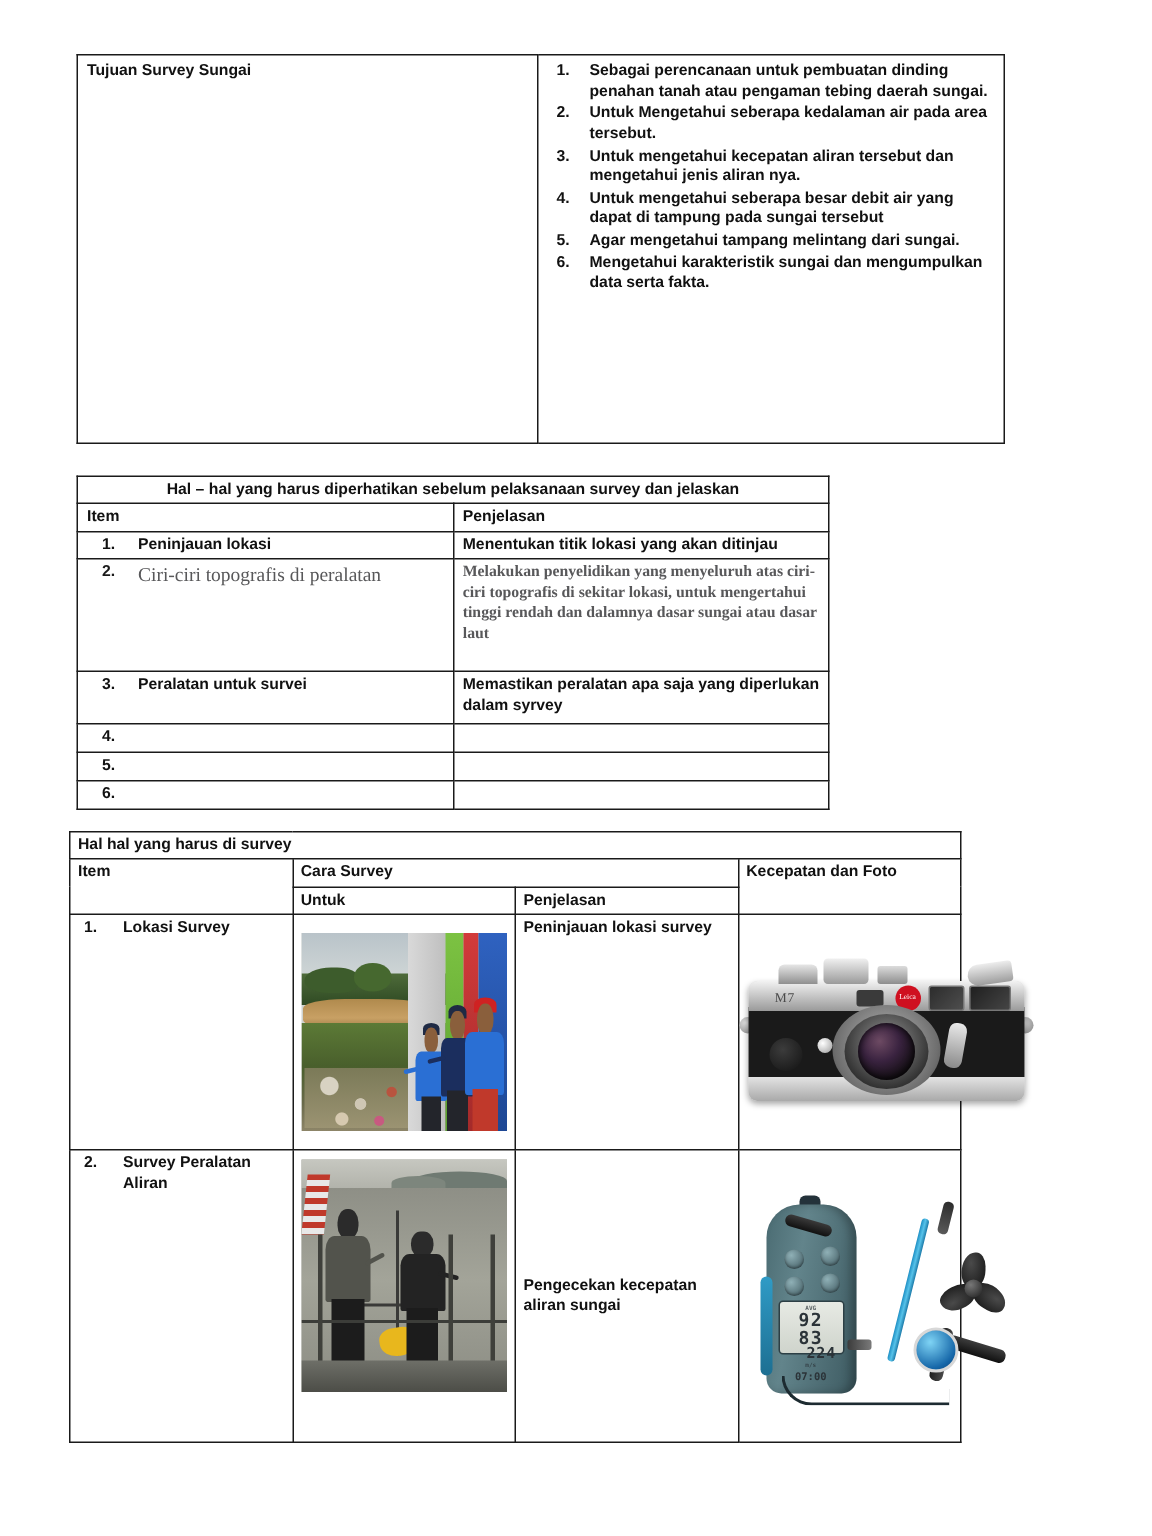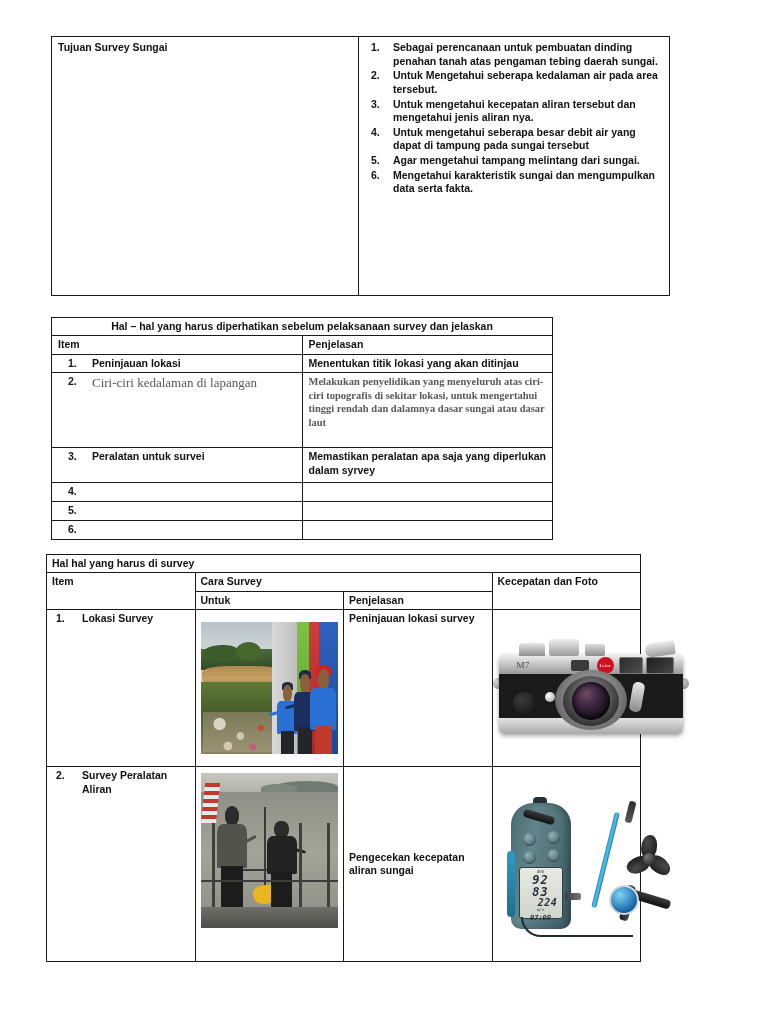--- a/index.html
+++ b/index.html
@@ -428,27 +428,26 @@
   .fm-btn {
     position: absolute; width: 13px; height: 13px; border-radius: 50%;
     background: radial-gradient(circle at 35% 30%, #8fb0b6, #3d575e);
     box-shadow: inset 0 -1px 2px rgba(0,0,0,.4);
   }
   .fm-b1 { left: 30px; top: 44px; }
   .fm-b2 { left: 54px; top: 42px; }
   .fm-b3 { left: 30px; top: 62px; }
   .fm-b4 { left: 54px; top: 60px; }
   .fm-lcd {
-    position: absolute; left: 26px; top: 78px; width: 44px; height: 52px;
+    position: absolute; left: 26px; top: 78px; width: 44px; height: 36px;
     background: linear-gradient(180deg,#e7eae4,#cfd4cc);
     border: 1px solid #2c3f45;
     border-radius: 3px;
     padding: 2px 0;
     box-sizing: border-box;
-    font-style: italic;
   }
   .fm-lcd .ln {
     display: block;
     text-align: center;
     font-family: "DejaVu Sans Mono", monospace;
     color: #2b3338;
     line-height: 1;
   }
   .fm-lcd .big { font-size: 12px; font-weight: bold; letter-spacing: 1px; }
   .fm-lcd .mid { font-size: 10px; font-weight: bold; letter-spacing: .5px; padding-left: 14px; }
@@ -526,21 +525,21 @@
   <table class="doc" id="t1">
     <tbody>
         <tr>
       <td class="c-left">
         <div class="title1">Tujuan Survey Sungai</div>
       </td>
       <td class="c-right">
         <ol class="numlist">
           <li>
             <span class="num">1.</span>
-            <span>Sebagai perencanaan untuk pembuatan dinding penahan tanah atas pengaman tebing daerah sungai.</span>
+            <span>Sebagai perencanaan untuk pembuatan dinding penahan tanah atau pengaman tebing daerah sungai.</span>
           </li>
           <li>
             <span class="num">2.</span>
             <span>Untuk Mengetahui seberapa kedalaman air pada area tersebut.</span>
           </li>
           <li>
             <span class="num">3.</span>
             <span>Untuk mengetahui kecepatan aliran tersebut dan mengetahui jenis aliran nya.</span>
           </li>
           <li>
@@ -578,21 +577,21 @@
           <span>Peninjauan lokasi</span>
         </div>
       </td>
       <td>Menentukan titik lokasi yang akan ditinjau</td>
     </tr>
 
     <tr>
       <td>
         <div class="rowitem serif-gray">
           <span class="num">2.</span>
-          <span>Ciri-ciri kedalaman di lapangan</span>
+          <span>Ciri-ciri topografis di peralatan</span>
         </div>
       </td>
       <td class="serif-gray" style="height:70px">Melakukan penyelidikan yang menyeluruh atas ciri-ciri topografis di sekitar lokasi, untuk mengertahui tinggi rendah dan dalamnya dasar sungai atau dasar laut</td>
     </tr>
 
     <tr>
       <td>
         <div class="rowitem">
           <span class="num">3.</span>
           <span>Peralatan untuk survei</span>

